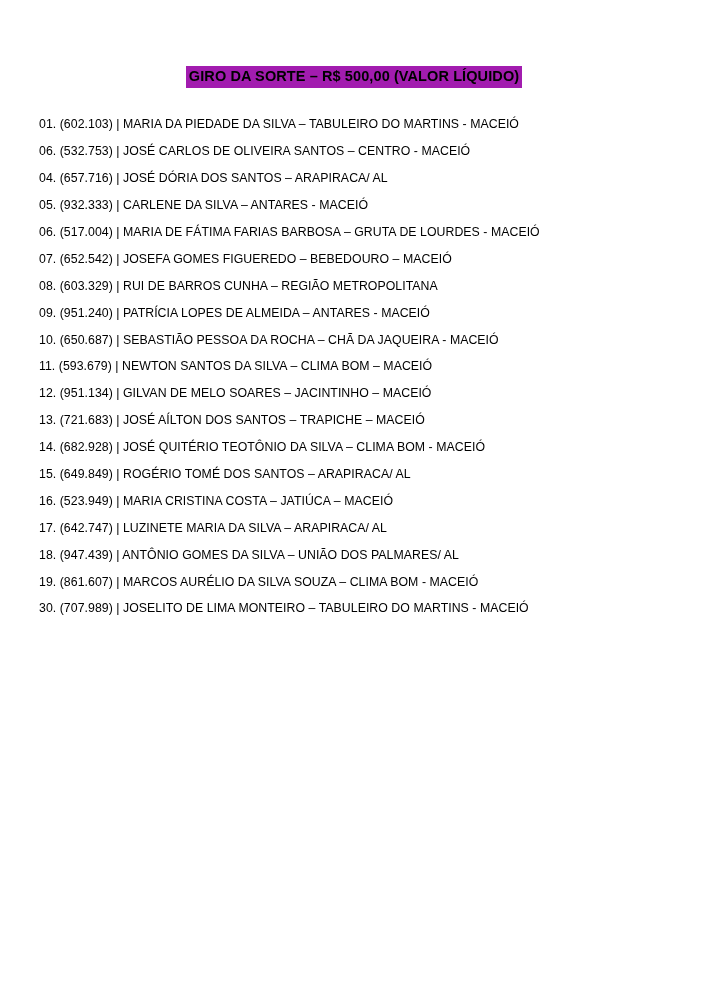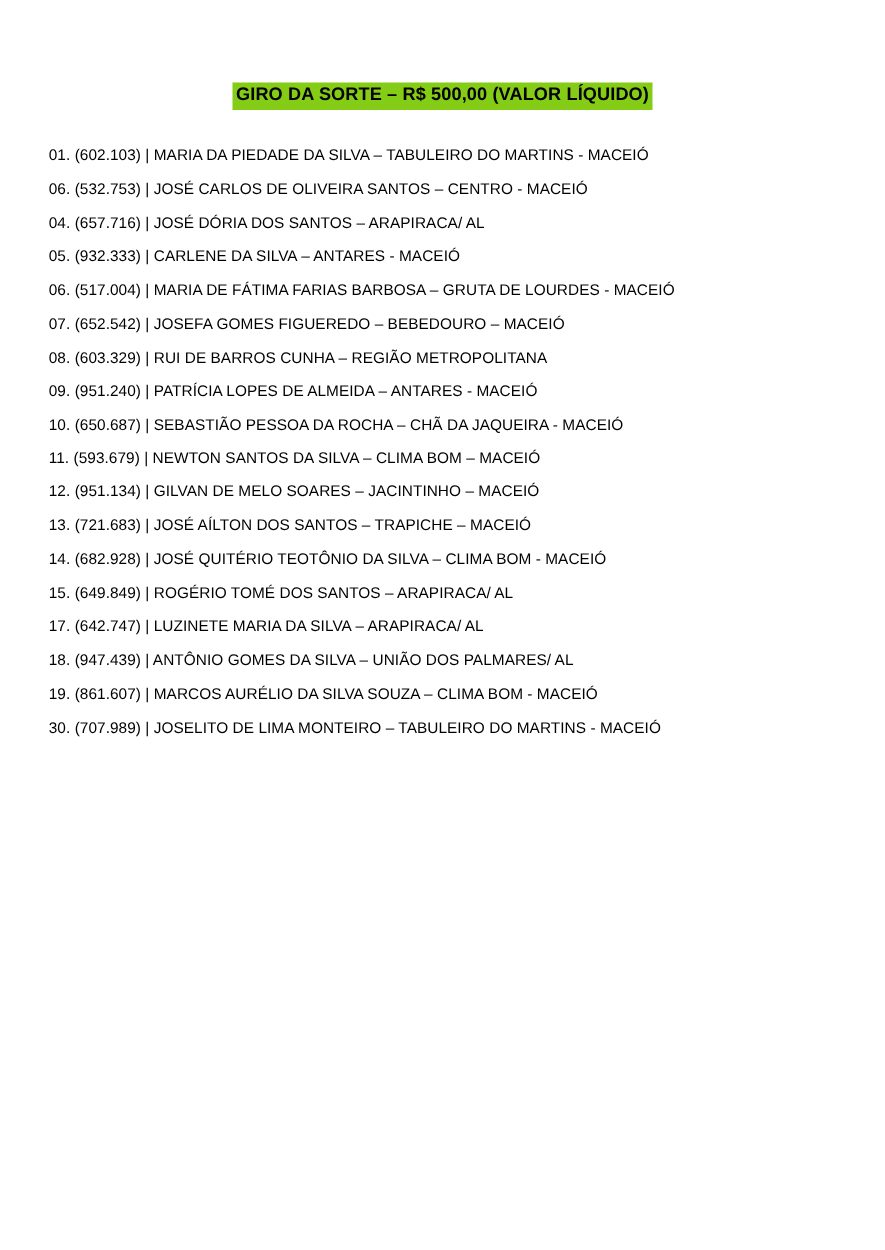--- a/index.html
+++ b/index.html
@@ -20,21 +20,21 @@
     height: 1000px;
     box-sizing: border-box;
     padding: 0;
   }
   .title-wrap {
     text-align: center;
     margin-top: 66px;
   }
   .title {
     display: inline-block;
-    background: #84cc16;
+    background: #a21caf;
     font-size: 14.5px;
     font-weight: bold;
     letter-spacing: 0.1px;
     padding: 2px 3px 3px 3px;
     line-height: 1.2;
     white-space: nowrap;
   }
   .list {
     margin-top: 30px;
     padding-left: 39px;
@@ -66,19 +66,20 @@
     <div class="entry">06. (517.004) | MARIA DE FÁTIMA FARIAS BARBOSA – GRUTA DE LOURDES - MACEIÓ</div>
     <div class="entry">07. (652.542) | JOSEFA GOMES FIGUEREDO  – BEBEDOURO – MACEIÓ</div>
     <div class="entry">08. (603.329) | RUI DE BARROS CUNHA – REGIÃO METROPOLITANA</div>
     <div class="entry">09. (951.240) | PATRÍCIA LOPES DE ALMEIDA – ANTARES - MACEIÓ</div>
     <div class="entry">10. (650.687) | SEBASTIÃO PESSOA DA ROCHA –  CHÃ DA JAQUEIRA - MACEIÓ</div>
     <div class="entry">11. (593.679) | NEWTON SANTOS DA SILVA – CLIMA BOM – MACEIÓ</div>
     <div class="entry">12. (951.134) | GILVAN DE MELO SOARES – JACINTINHO – MACEIÓ</div>
     <div class="entry">13. (721.683) | JOSÉ AÍLTON DOS SANTOS – TRAPICHE – MACEIÓ</div>
     <div class="entry">14. (682.928) | JOSÉ QUITÉRIO TEOTÔNIO DA SILVA – CLIMA BOM - MACEIÓ</div>
     <div class="entry">15. (649.849) | ROGÉRIO TOMÉ DOS SANTOS – ARAPIRACA/ AL</div>
+    <div class="entry">16. (523.949) | MARIA CRISTINA COSTA – JATIÚCA – MACEIÓ</div>
     <div class="entry">17. (642.747) | LUZINETE MARIA DA SILVA – ARAPIRACA/ AL</div>
     <div class="entry">18. (947.439) | ANTÔNIO GOMES DA SILVA – UNIÃO DOS PALMARES/ AL</div>
     <div class="entry">19. (861.607) | MARCOS AURÉLIO DA SILVA SOUZA – CLIMA BOM - MACEIÓ</div>
     <div class="entry">30. (707.989) | JOSELITO DE LIMA MONTEIRO – TABULEIRO DO MARTINS - MACEIÓ</div>
   </div>
 
 </div>
 
 </body></html>

